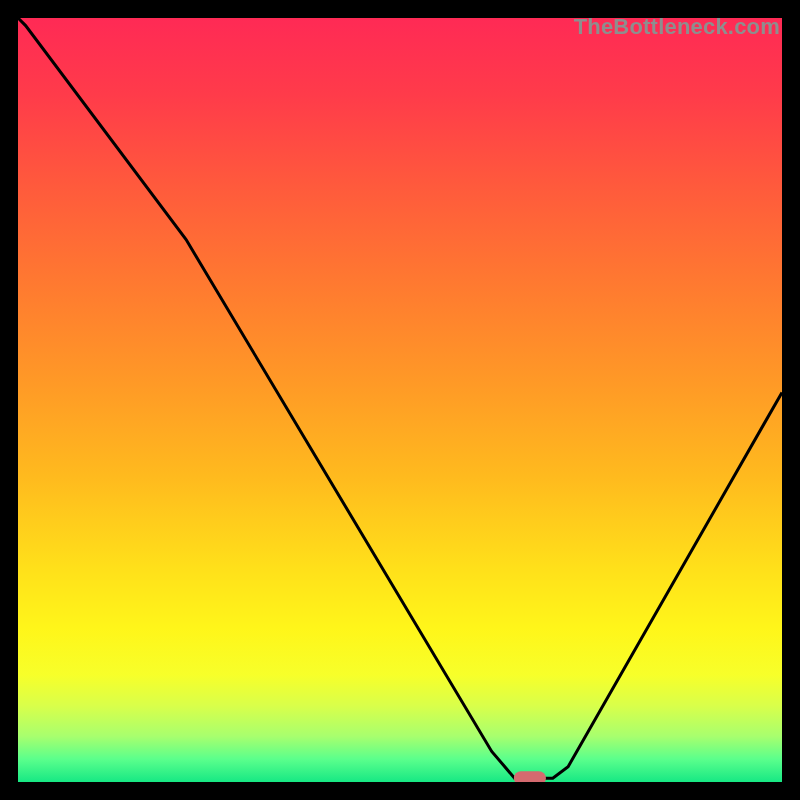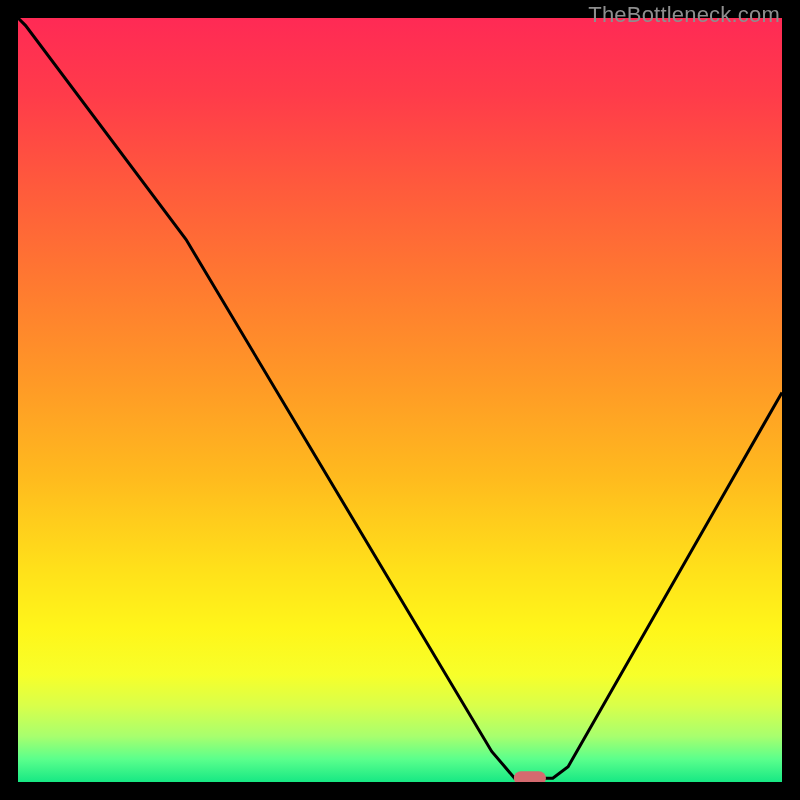--- a/index.html
+++ b/index.html
@@ -18,25 +18,25 @@
   }
   .plot {
     position: absolute;
     left: 18px;
     top: 18px;
     width: 764px;
     height: 764px;
   }
   .watermark {
     position: absolute;
-    top: 2px;
+    top: 14px;
     right: 20px;
     font-family: Arial, Helvetica, sans-serif;
     font-size: 22px;
-    font-weight: 400;
+    font-weight: 700;
     color: #8e8e8e;
     letter-spacing: 0.2px;
   }
   svg { display: block; }
 </style>
 </head>
 <body>
 
 <div class="outer">
   <div class="plot">

